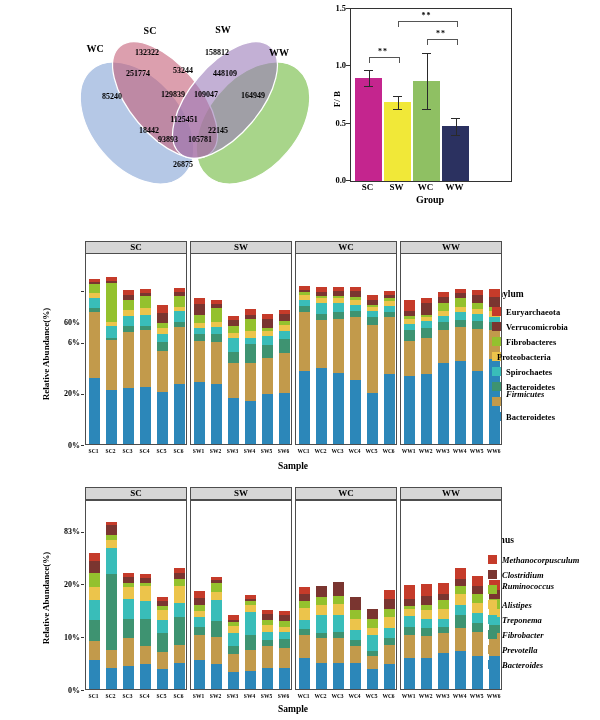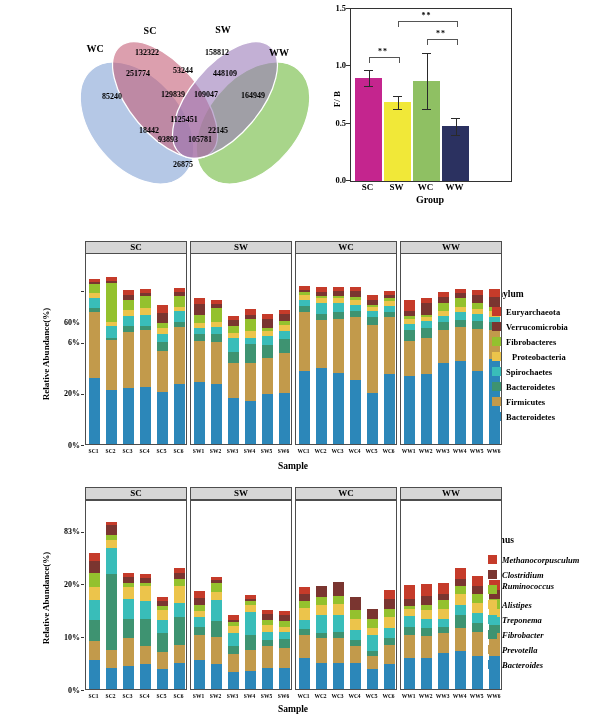--- a/index.html
+++ b/index.html
@@ -404,27 +404,27 @@
       <div class="sample-label" style="left: 411px; top: 211px; width: 17px;">WW4</div>
       <div class="sample-label" style="left: 428px; top: 211px; width: 17px;">WW5</div>
       <div class="sample-label" style="left: 445px; top: 211px; width: 17px;">WW6</div>
       <div class="legend-swatch" style="left: 452px; top: 70px; background: rgb(197, 59, 42);"></div>
       <div class="legend-label" style="left: 466px; top: 70px;">Euryarchaeota</div>
       <div class="legend-swatch" style="left: 452px; top: 85px; background: rgb(122, 53, 48);"></div>
       <div class="legend-label" style="left: 466px; top: 85px;">Verrucomicrobia</div>
       <div class="legend-swatch" style="left: 452px; top: 100px; background: rgb(148, 193, 46);"></div>
       <div class="legend-label" style="left: 466px; top: 100px;">Fibrobacteres</div>
       <div class="legend-swatch" style="left: 452px; top: 115px; background: rgb(236, 196, 75);"></div>
-      <div class="legend-label" style="left: 472px; top: 115px;">Proteobacteria</div>
+      <div class="legend-label" style="left: 457px; top: 115px;">Proteobacteria</div>
       <div class="legend-swatch" style="left: 452px; top: 130px; background: rgb(57, 189, 185);"></div>
       <div class="legend-label" style="left: 466px; top: 130px;">Spirochaetes</div>
       <div class="legend-swatch" style="left: 452px; top: 145px; background: rgb(62, 147, 113);"></div>
       <div class="legend-label" style="left: 466px; top: 145px;">Bacteroidetes</div>
       <div class="legend-swatch" style="left: 452px; top: 160px; background: rgb(194, 154, 75);"></div>
-      <div class="legend-label" style="left: 466px; top: 160px;">Firmicutes</div>
+      <div class="legend-label" style="left: 466px; top: 152px; font-style: italic;">Firmicutes</div>
       <div class="legend-swatch" style="left: 452px; top: 175px; background: rgb(44, 135, 185);"></div>
       <div class="legend-label" style="left: 466px; top: 175px;">Bacteroidetes</div>
     </div>
 
   <div class="stk" id="genus-chart">
     <span class="stk-ylabel" style="left:-40px;top:108px">Relative Abundance(%)</span>
     <span class="stk-xlabel" style="left:153px;top:219px">Sample</span>
     <span class="legend-title" style="left:448px;top:50px">Genus</span>
   <div class="ytick-label" style="left: 10px; top: 200.5px;">0%</div>
       <div class="ytick-mark" style="left: 41px; top: 205px;"></div>

